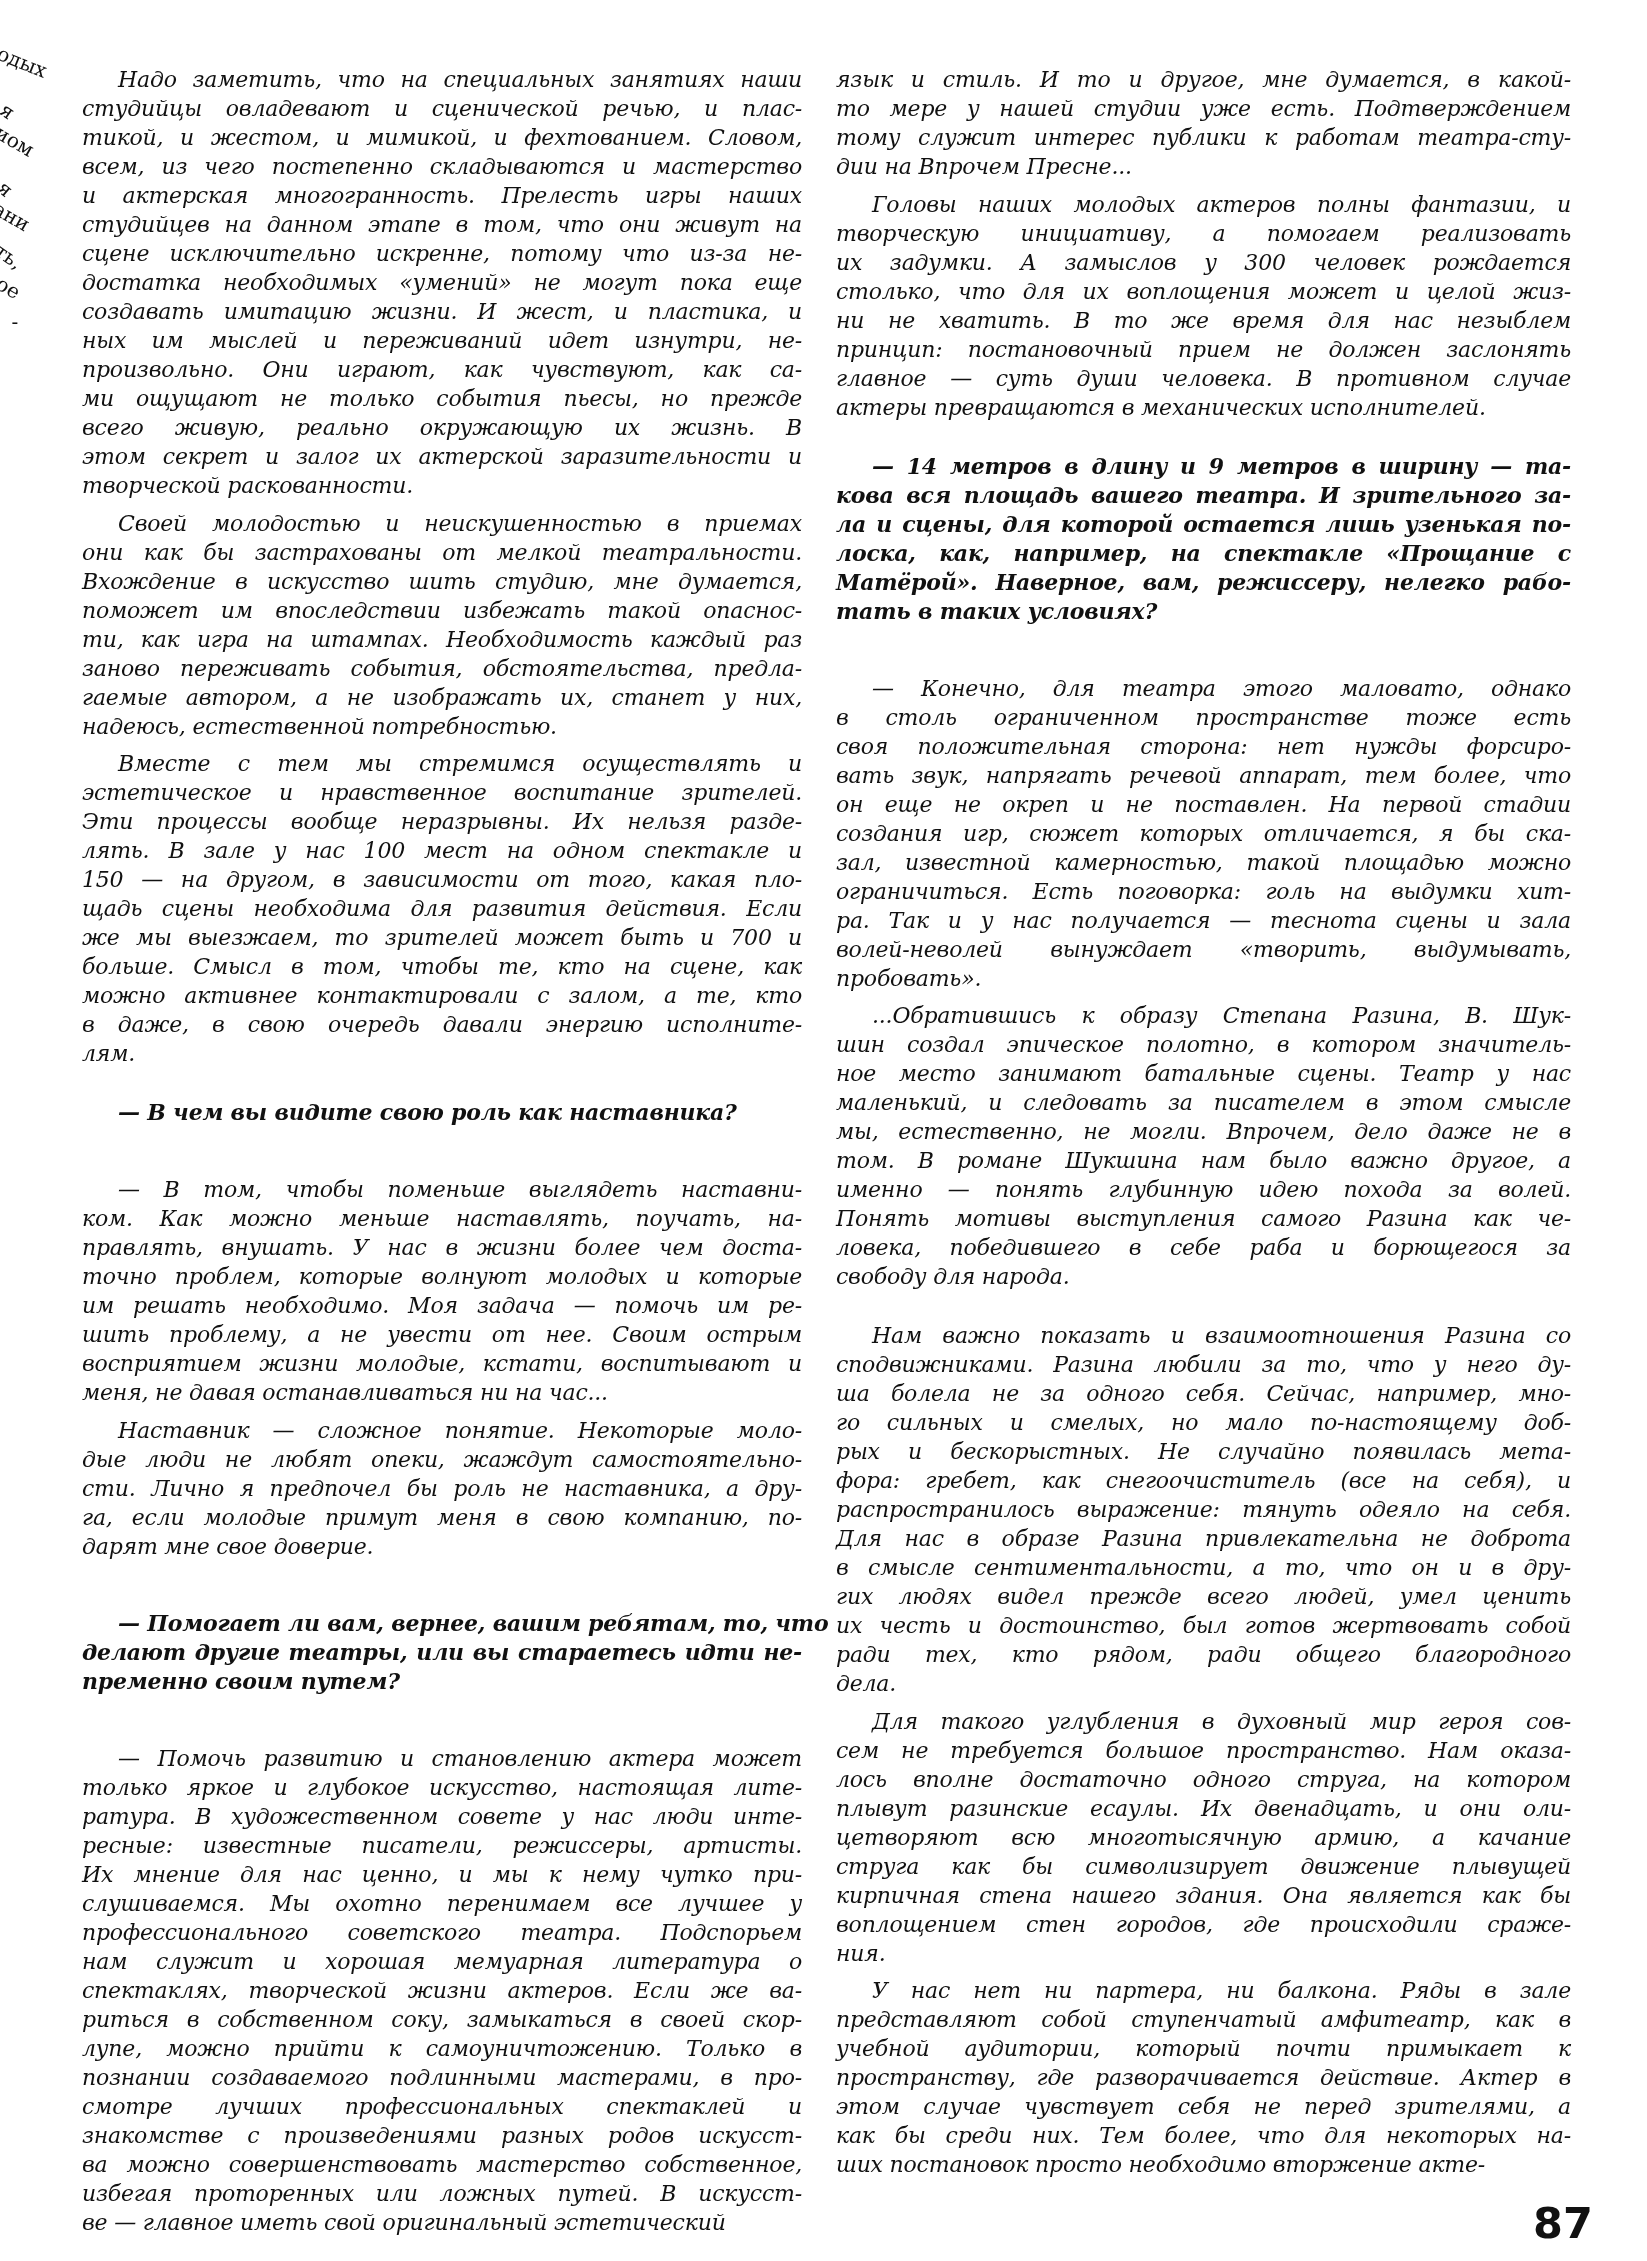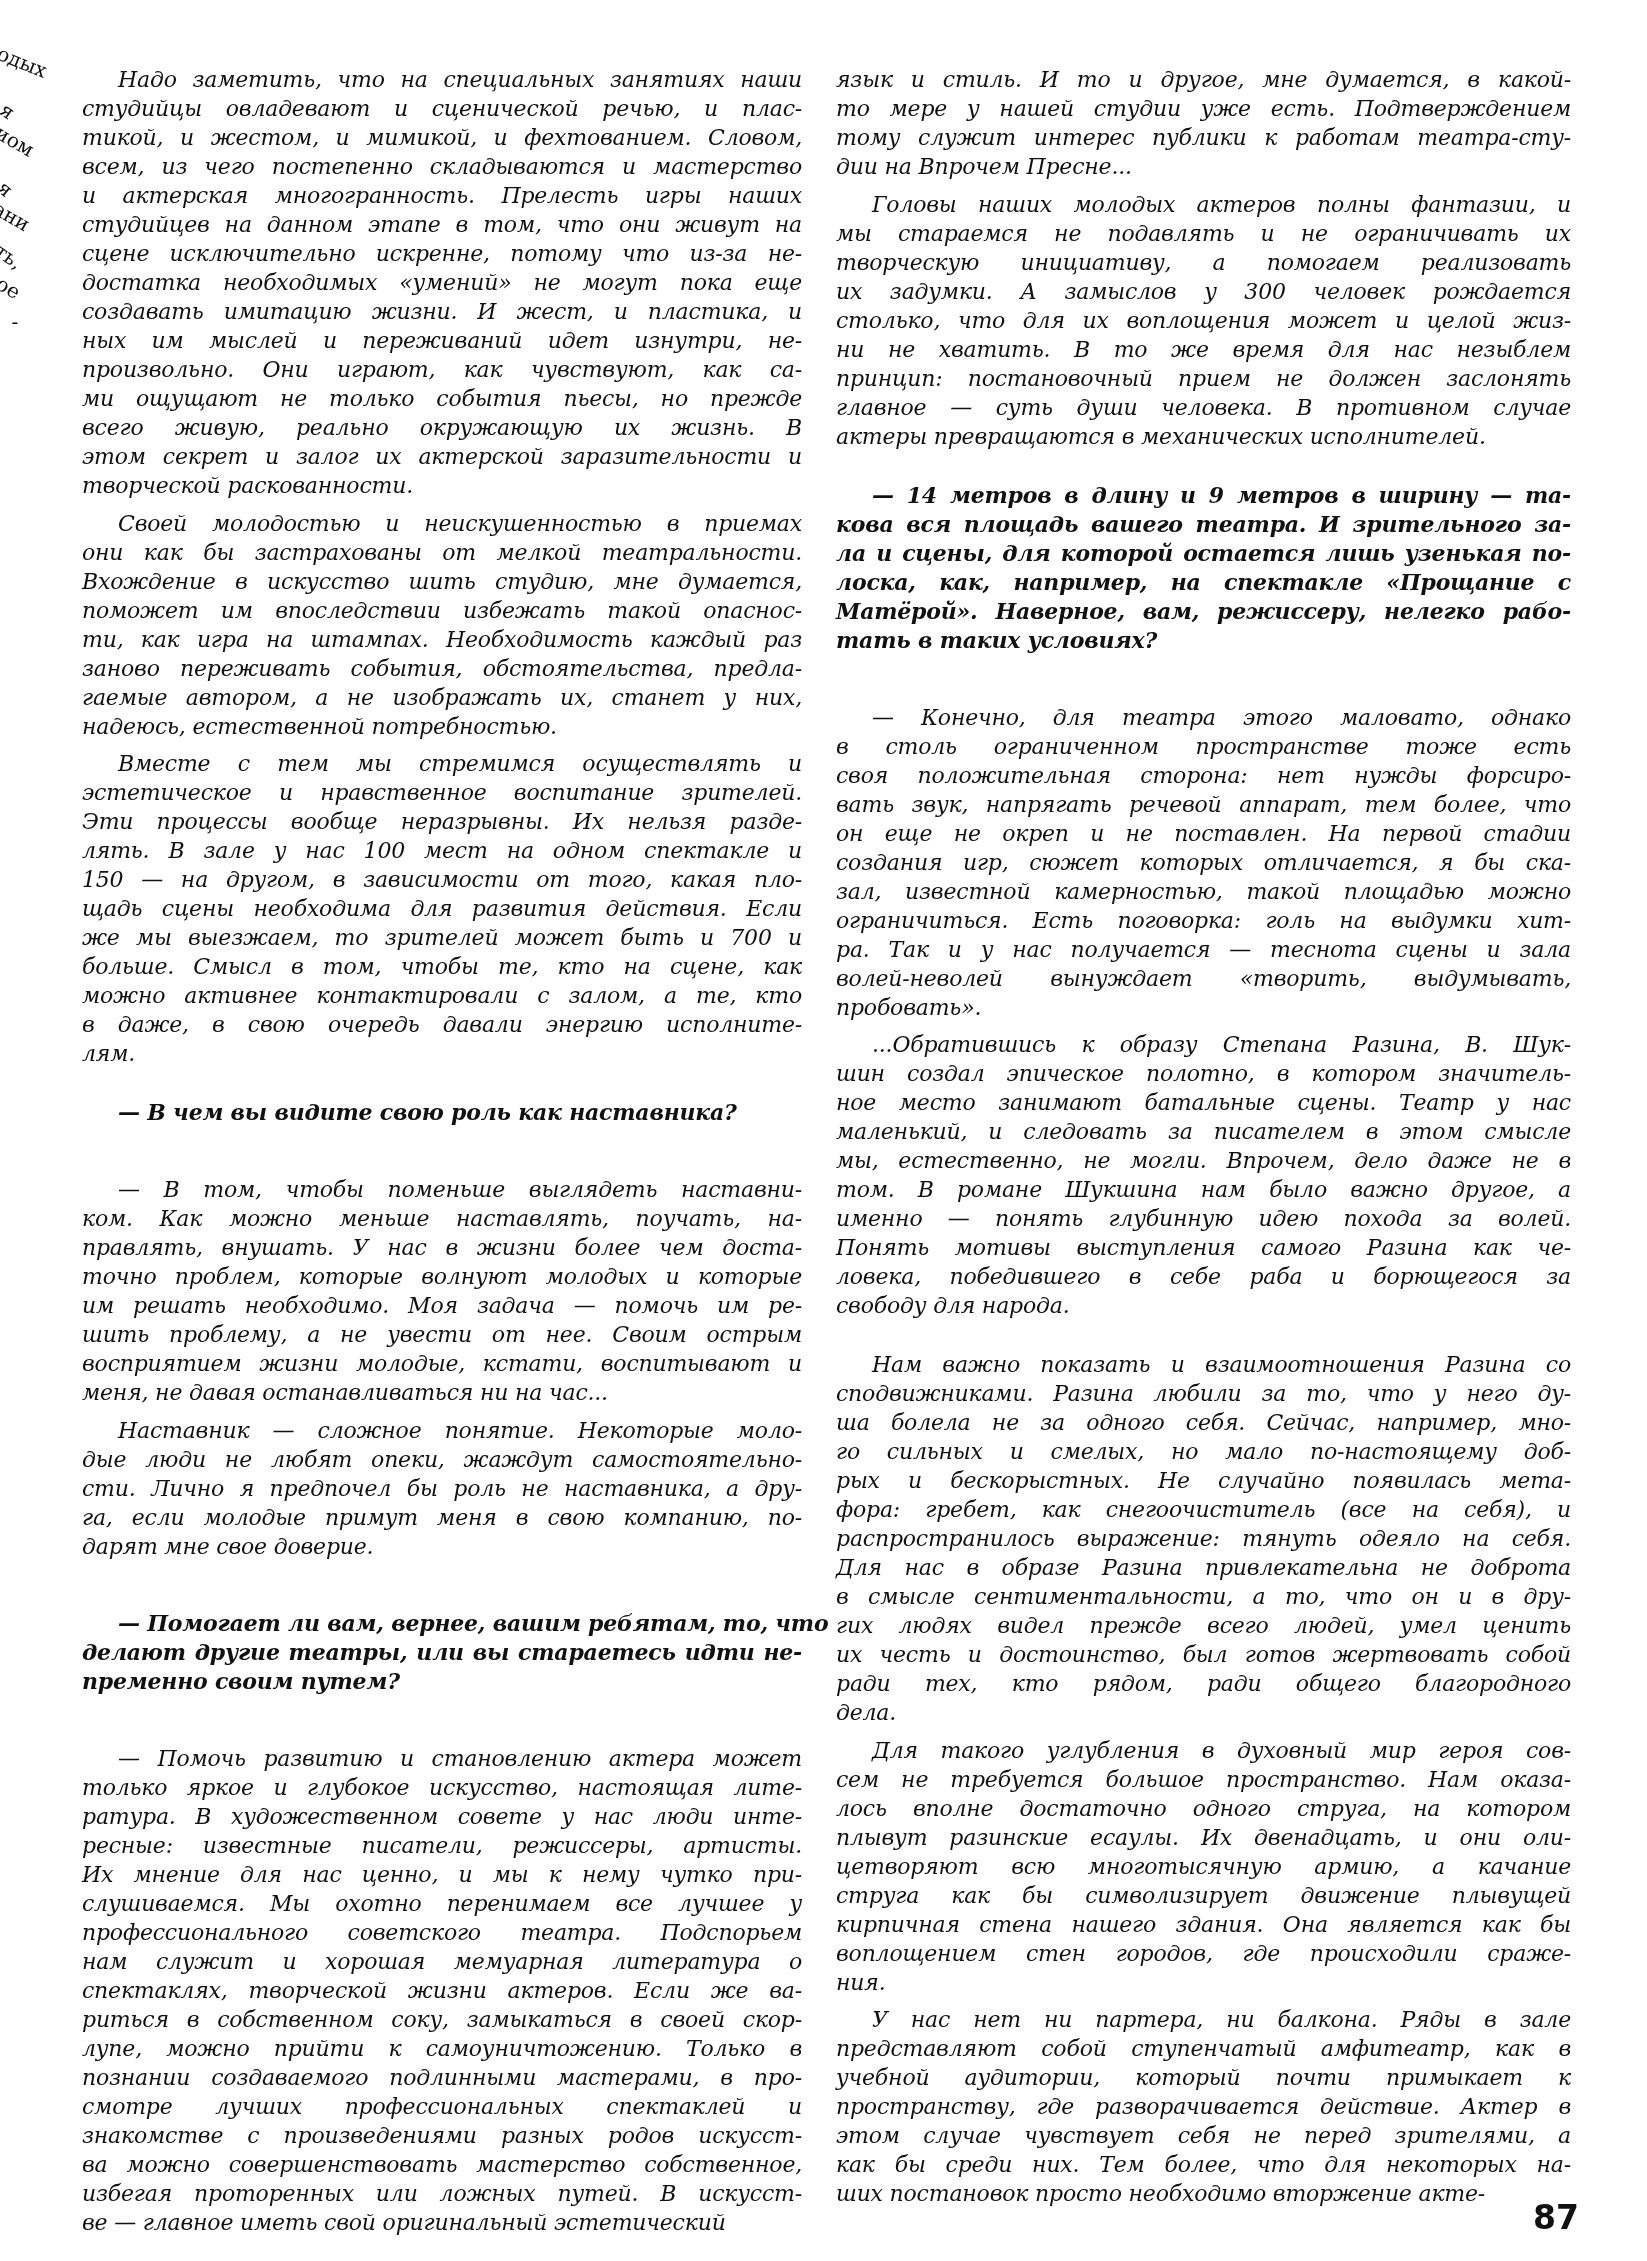--- a/index.html
+++ b/index.html
@@ -11,21 +11,21 @@
   .para { margin: 1px; font-style: italic; }
   .line { display: block; height: 29px; line-height: 29px; font-size: 22px;
           text-align: justify; text-align-last: justify; white-space: nowrap; overflow: visible; letter-spacing: -0.2px; }
   .line.last { text-align-last: left; }
   .line.indent { padding-left: 36px; }
   .q .line { font-weight: bold; }
   .gap-sm { height: 6.6px; }
   .gap-md { height: 28px; }
   .gap-lg { height: 46px; }
   .margin-frag { position: absolute; font-size: 20px; line-height: 1; color: #111; transform-origin: left top; }
-  .page-number { position: absolute; left: 1533px; top: 2198px; font-size: 33px; font-weight: bold;
+  .page-number { position: absolute; left: 1533px; top: 2198px; font-size: 43px; font-weight: bold;
                  font-family: "DejaVu Sans", "Liberation Sans", sans-serif; }
 </style>
 </head>
 <body>
 
 <div id="margins">
     <span class="margin-frag" style="left: 1.7px; top: 43px; transform: rotate(22deg);">одых</span>
     <span class="margin-frag" style="left: 8.3px; top: 99px; transform: rotate(35deg);">я</span>
     <span class="margin-frag" style="left: 1.7px; top: 122px; transform: rotate(30deg);">иом</span>
     <span class="margin-frag" style="left: 6.6px; top: 177px; transform: rotate(40deg);">я</span>
@@ -131,21 +131,20 @@
 <div class="col" id="col-right">
     <div class="para">
       <span class="line">язык и стиль. И то и другое, мне думается, в какой-</span>
       <span class="line">то мере у нашей студии уже есть. Подтверждением</span>
       <span class="line">тому служит интерес публики к работам театра-сту-</span>
       <span class="line last">дии на Впрочем Пресне...</span>
     </div>
     <div class="gap-sm"></div>
     <div class="para">
       <span class="line indent">Головы наших молодых актеров полны фантазии, и</span>
-      <span class="line">мы стараемся не подавлять и не ограничивать их</span>
       <span class="line">творческую инициативу, а помогаем реализовать</span>
       <span class="line">их задумки. А замыслов у 300 человек рождается</span>
       <span class="line">столько, что для их воплощения может и целой жиз-</span>
       <span class="line">ни не хватить. В то же время для нас незыблем</span>
       <span class="line">принцип: постановочный прием не должен заслонять</span>
       <span class="line">главное — суть души человека. В противном случае</span>
       <span class="line last">актеры превращаются в механических исполнителей.</span>
     </div>
     <div class="gap-md"></div>
     <div class="para q">

